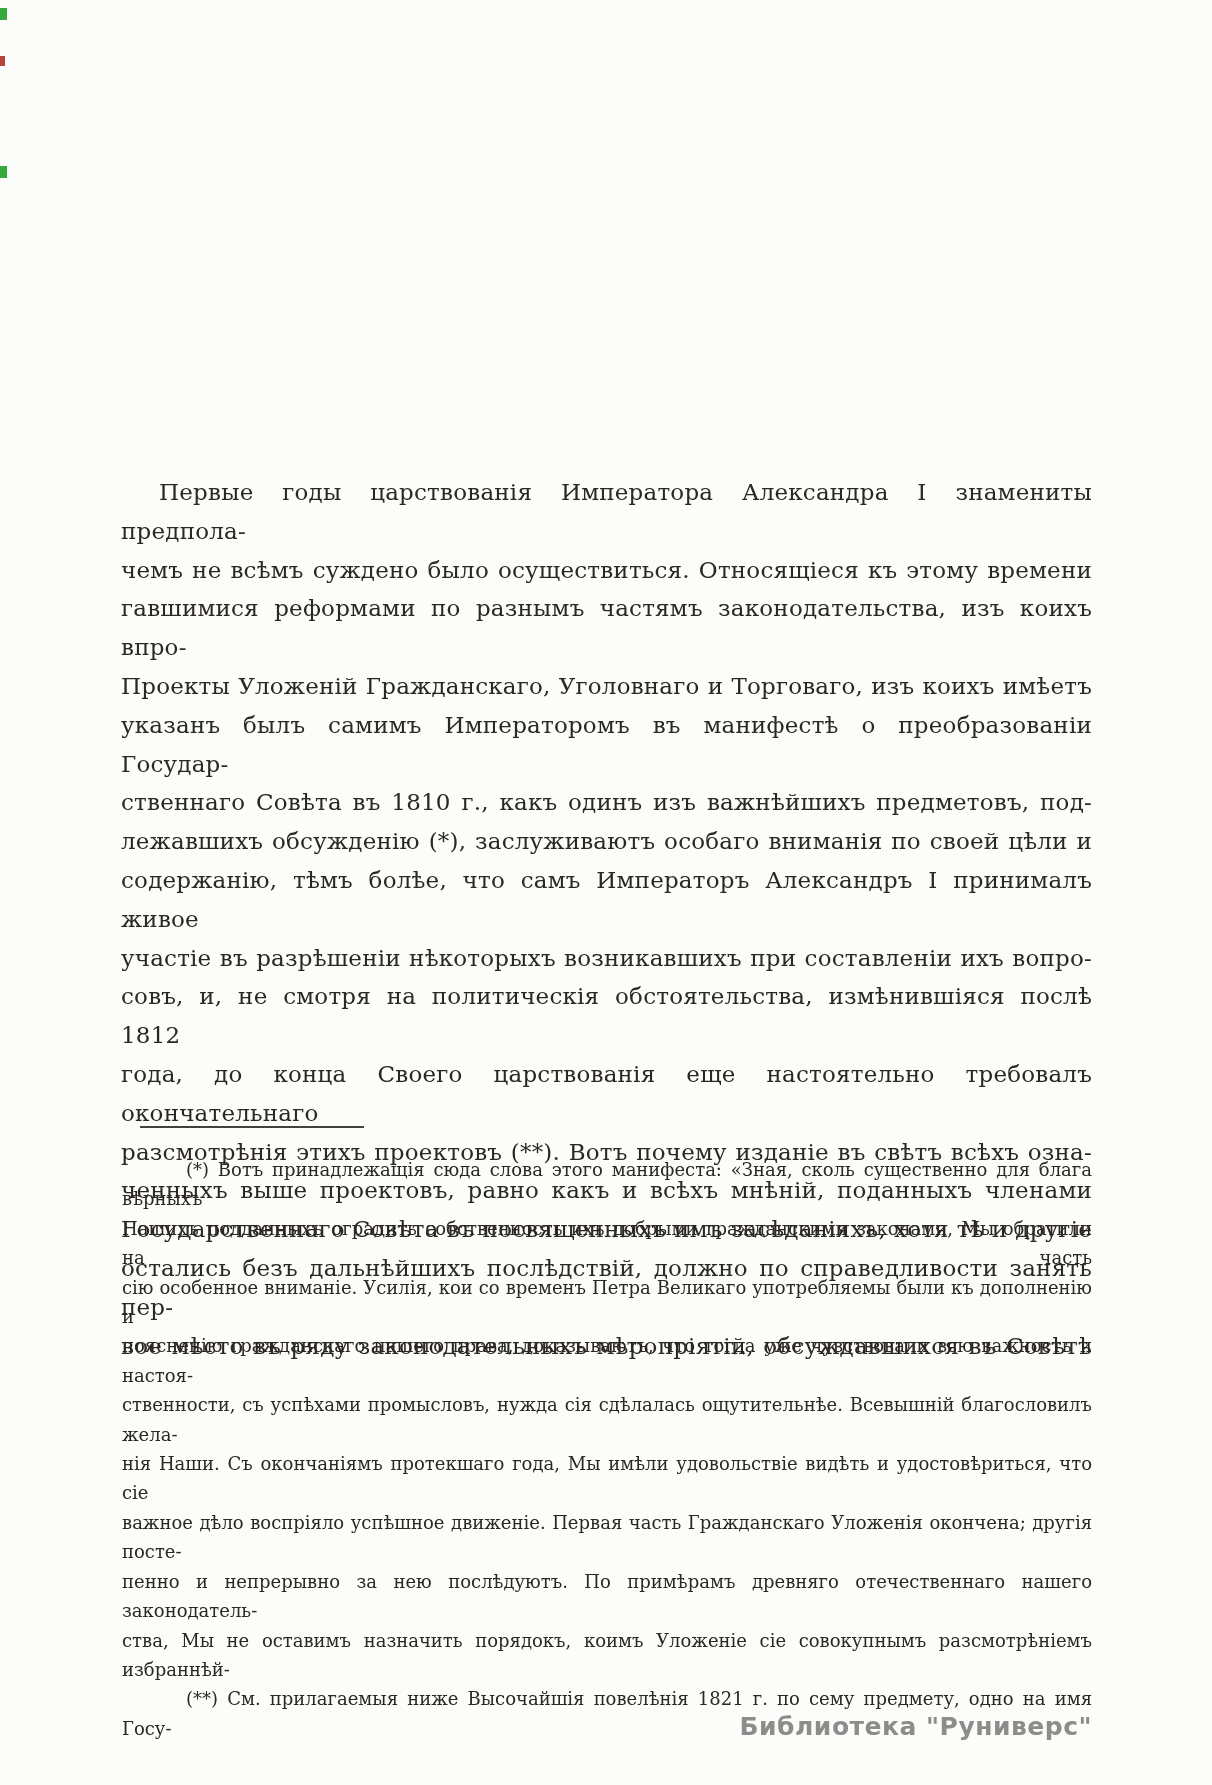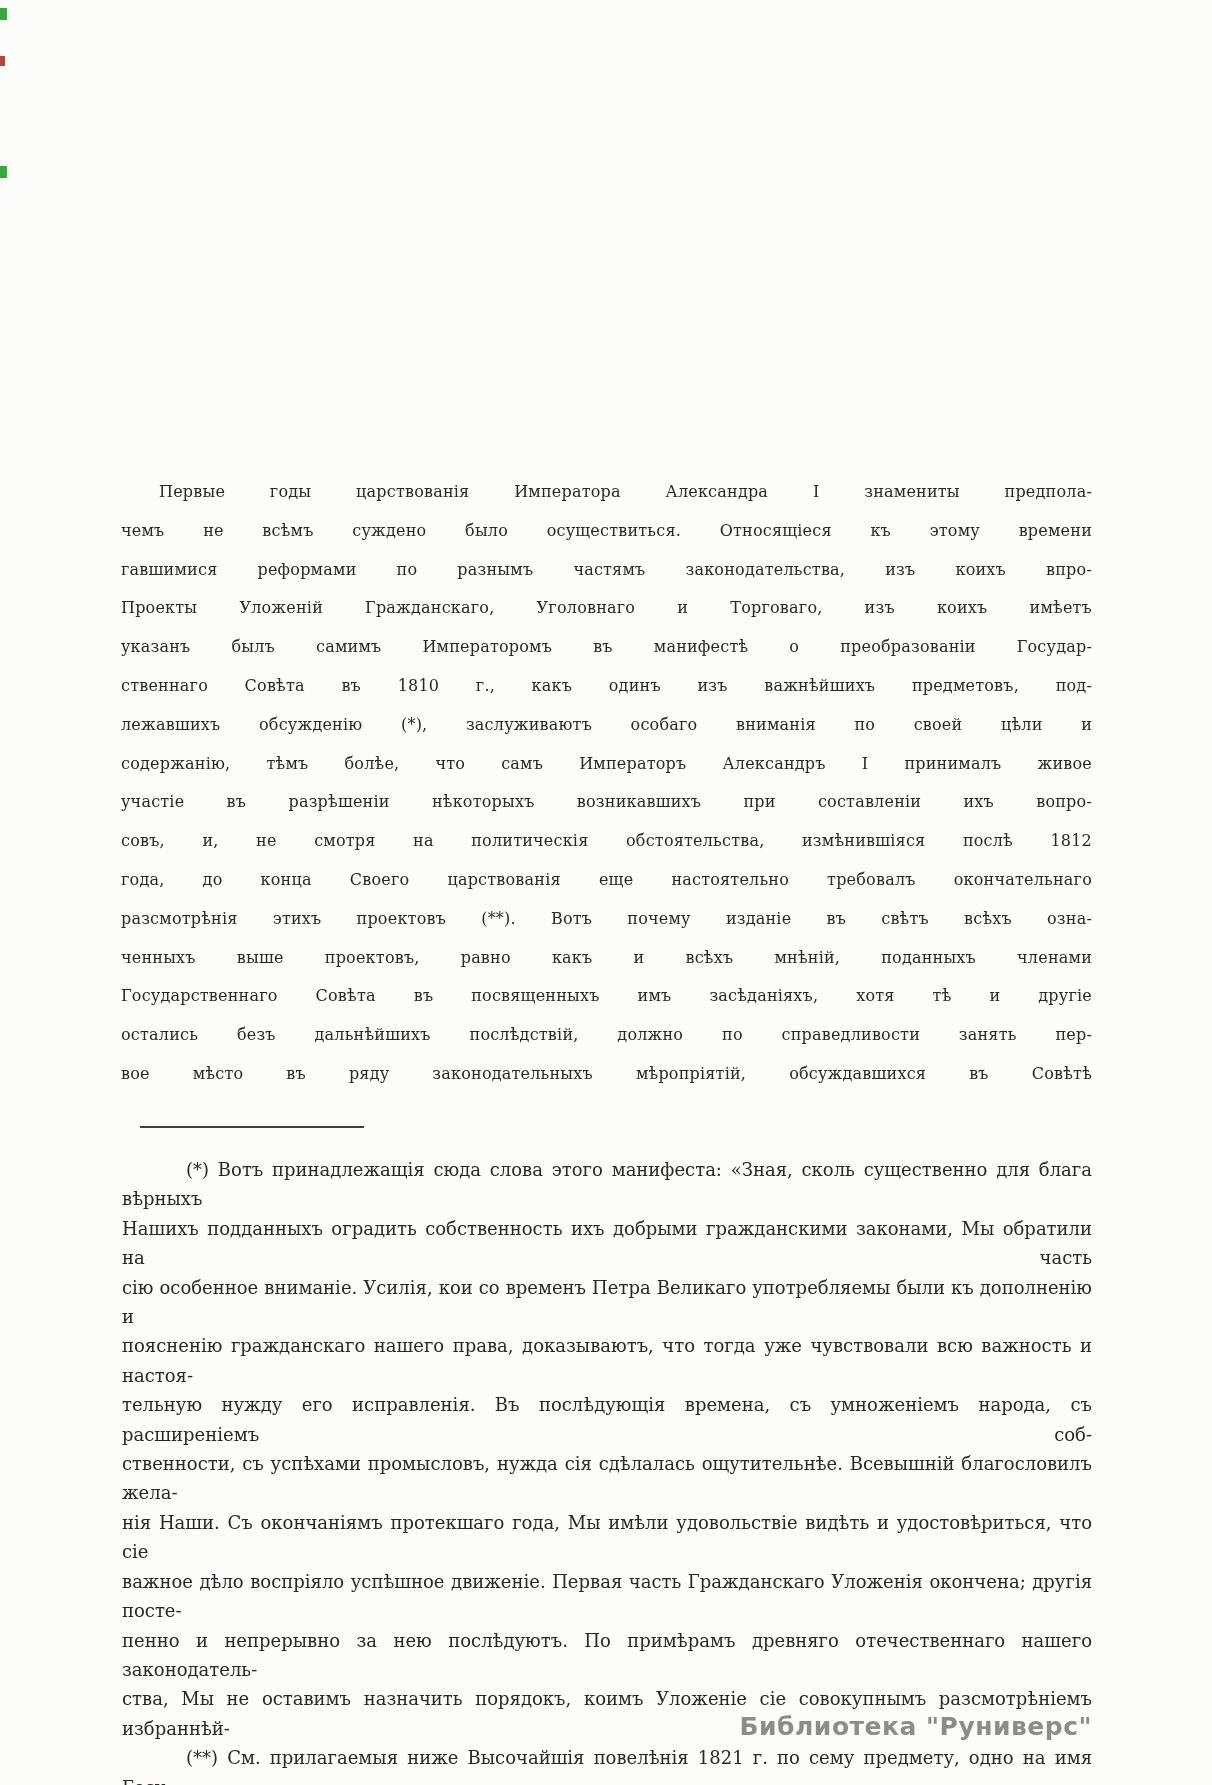--- a/index.html
+++ b/index.html
@@ -11,21 +11,21 @@
   .page {
     position: relative;
     width: 1212px; height: 1785px;
     background: #fcfdfa;
     overflow: hidden;
   }
   
   .main-text {
     position: absolute;
     left: 121px; top: 473px; width: 971px;
-    font-size: 16px; line-height: 38.8px;
+    font-size: 23px; line-height: 38.8px;
     color: #2b2723;
     letter-spacing: 0.2px;
   }
   .mline {
     text-align: justify;
     text-align-last: justify;
     white-space: normal;
   }
   .main-text .mline:first-child { text-indent: 38px; }
 
@@ -97,21 +97,20 @@
     </div>
 
   <div class="divider"></div>
 
   <div class="footnotes">
     <div class="fn">
         <div class="fline">(*) Вотъ принадлежащія сюда слова этого манифеста: «Зная, сколь существенно для блага вѣрныхъ</div>
         <div class="fline">Нашихъ подданныхъ оградить собственность ихъ добрыми гражданскими законами, Мы обратили на часть</div>
         <div class="fline">сію особенное вниманіе. Усилія, кои со временъ Петра Великаго употребляемы были къ дополненію и</div>
         <div class="fline">поясненію гражданскаго нашего права, доказываютъ, что тогда уже чувствовали всю важность и настоя-</div>
-        <div class="fline">тельную нужду его исправленія. Въ послѣдующія времена, съ умноженіемъ народа, съ расширеніемъ соб-</div>
         <div class="fline">ственности, съ успѣхами промысловъ, нужда сія сдѣлалась ощутительнѣе. Всевышній благословилъ жела-</div>
         <div class="fline">нія Наши. Съ окончаніямъ протекшаго года, Мы имѣли удовольствіе видѣть и удостовѣриться, что сіе</div>
         <div class="fline">важное дѣло воспріяло успѣшное движеніе. Первая часть Гражданскаго Уложенія окончена; другія посте-</div>
         <div class="fline">пенно и непрерывно за нею послѣдуютъ. По примѣрамъ древняго отечественнаго нашего законодатель-</div>
         <div class="fline">ства, Мы не оставимъ назначить порядокъ, коимъ Уложеніе сіе совокупнымъ разсмотрѣніемъ избраннѣй-</div>
       </div>
     <div class="fn">
         <div class="fline">(**) См. прилагаемыя ниже Высочайшія повелѣнія 1821 г. по сему предмету, одно на имя Госу-</div>
       </div>
   </div>

